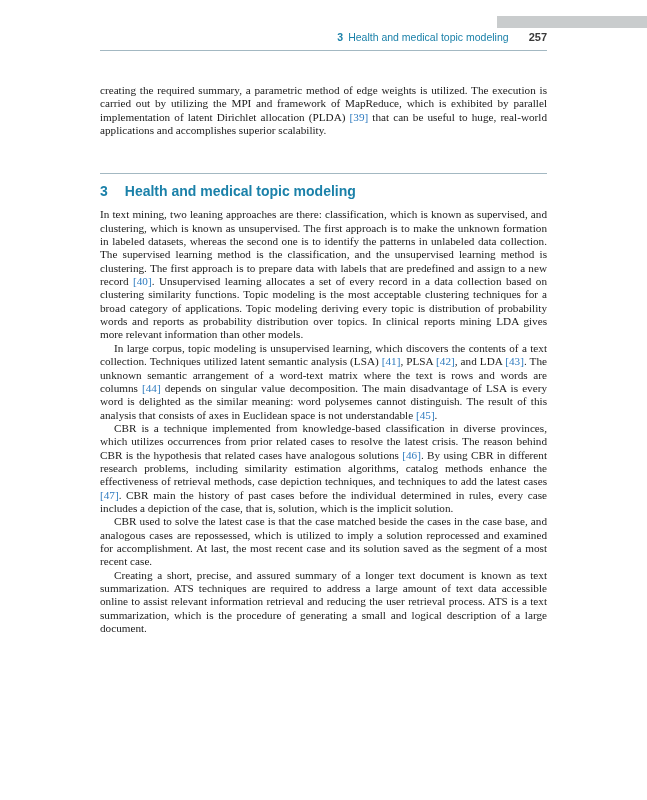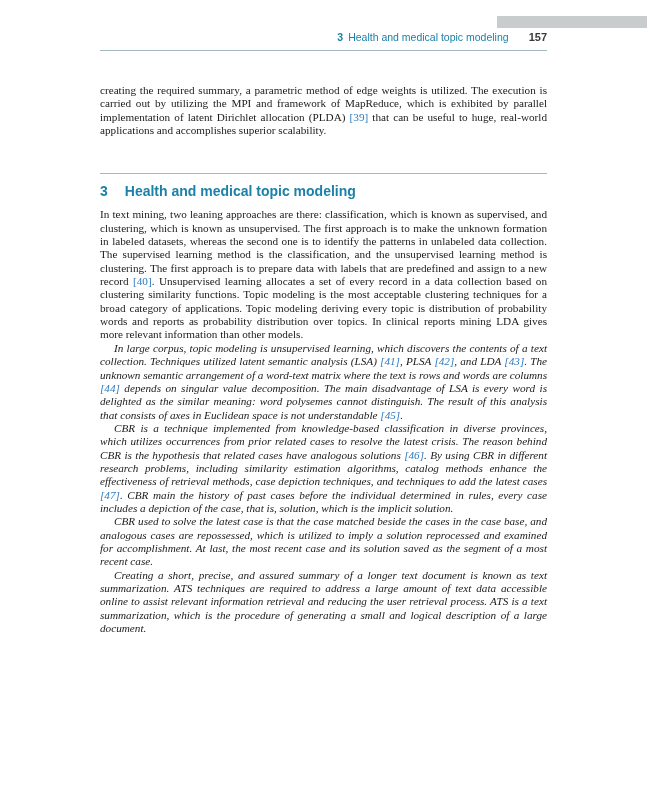--- a/index.html
+++ b/index.html
@@ -63,21 +63,20 @@
   }
   .body-para {
     margin: 0;
     font-size: 11.2px;
     line-height: 13.35px;
     text-align: justify;
     color: #1a1a1a;
   }
   .body-para.indent {
     text-indent: 14px;
-    font-style: italic;
   }
   .cite {
     color: #2f7bbf;
     cursor: pointer;
   }
   .section-heading-block {
     margin-top: 36px;
     border-top: 1px solid #a3b8c2;
     padding-top: 9px;
     margin-bottom: 9px;
@@ -98,21 +97,21 @@
 </head>
 <body>
 
 <div class="page">
 
   <div class="topbar-decor"></div>
 
   <div class="running-head">
     <span class="rh-num">3</span>
     <span class="rh-title">Health and medical topic modeling</span>
-    <span class="rh-page">157</span>
+    <span class="rh-page">257</span>
   </div>
 
   <div class="content">
 
     <div>
         <p class="body-para"><span>creating the required summary, a parametric method of edge weights is utilized. The execution is carried out by utilizing the MPI and framework of MapReduce, which is exhibited by parallel implementation of latent Dirichlet allocation (PLDA) </span><span class="cite">[39]</span><span> that can be useful to huge, real-world applications and accomplishes superior scalability.</span></p>
       </div>
 
     <div class="section-heading-block">
       <h2 class="section-heading">

